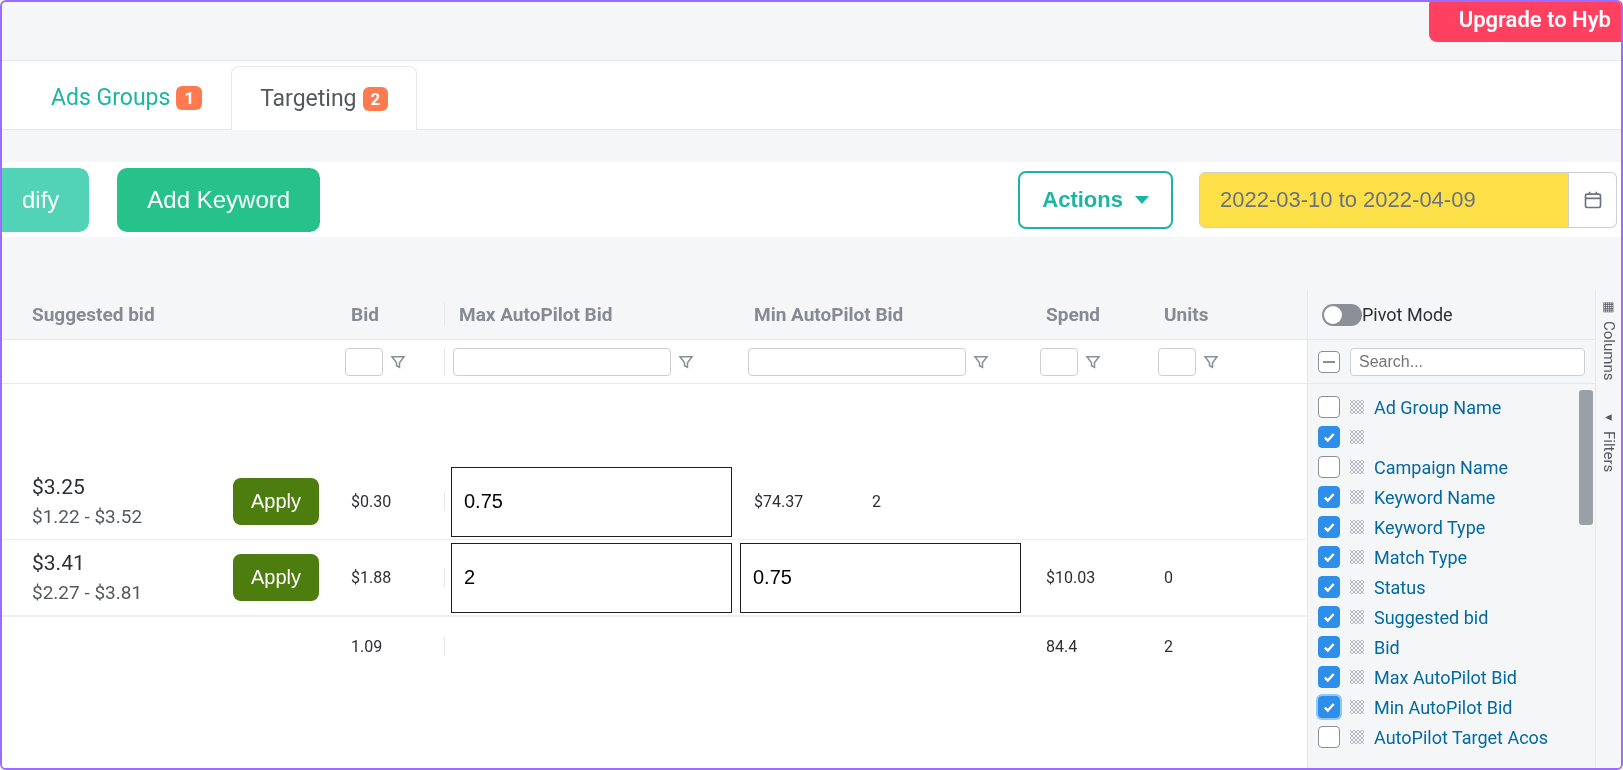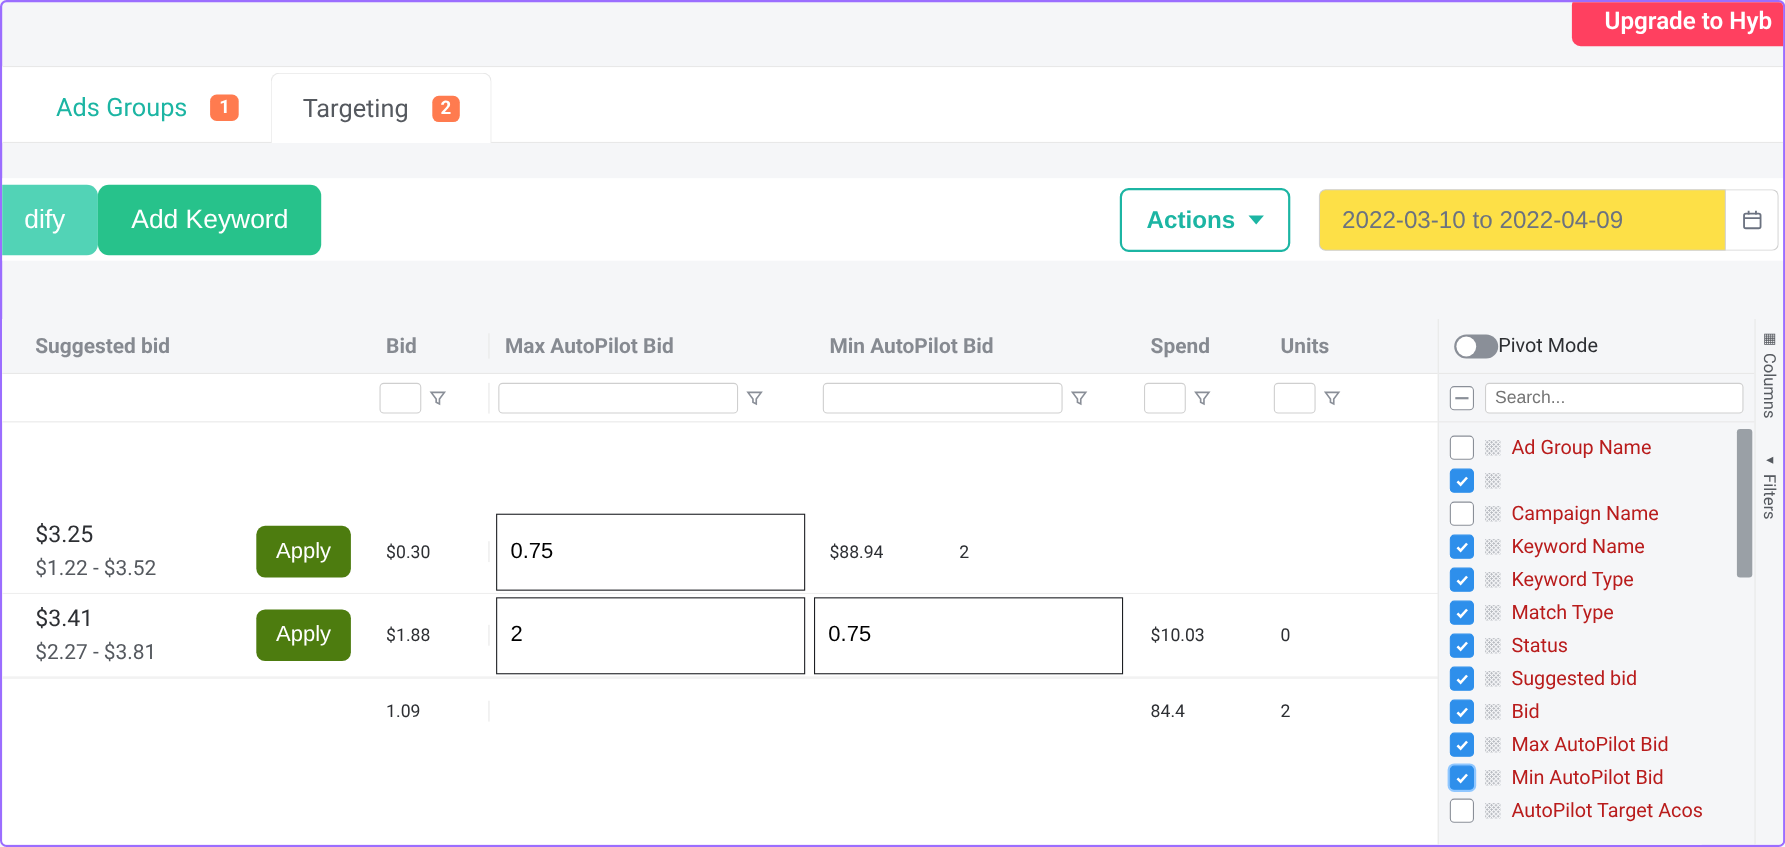--- a/index.html
+++ b/index.html
@@ -40,21 +40,21 @@
   padding-left: 20px;
   height: 100%;
 }
 .tab {
   padding: 18px 28px;
   font-size: 23px;
   color: #6b7280;
   cursor: pointer;
   display: flex;
   align-items: center;
-  gap: 21px;
+  gap: 6px;
   border: 1px solid transparent;
   border-bottom: none;
   border-radius: 8px 8px 0 0;
 }
 .tab.inactive { color: #1cb5a3; }
 .tab.active {
   background: #fff;
   border-color: #e8e8e8;
   color: #55595f;
   position: relative;
@@ -91,20 +91,21 @@
   color: #fff;
 }
 .btn-modify {
   background: #52d3b6;
   margin-left: -50px;
   border-radius: 0 10px 10px 0;
   padding-left: 60px;
 }
 .btn-add {
   background: #27c28b;
+  margin-left: 28px;
 }
 .toolbar-spacer { flex: 1; }
 .btn-actions {
   background: #fff;
   border: 2px solid #1cb5a3;
   color: #1cb5a3;
   font-size: 22px;
   font-weight: 600;
   border-radius: 8px;
   padding: 14px 22px;
@@ -310,21 +311,21 @@
   overflow-y: auto;
   height: calc(100% - 94px);
   position: relative;
 }
 .col-item {
   display: flex;
   align-items: center;
   gap: 10px;
   height: 30px;
   font-size: 18px;
-  color: #b91c1c;
+  color: #0369a1;
   cursor: pointer;
 }
 .checkbox {
   width: 22px; height: 22px; border: 1px solid #8a8f98;
   border-radius: 4px; background: #fff; flex-shrink: 0;
   display: flex; align-items: center; justify-content: center;
 }
 .checkbox.checked {
   background: #2e8feb; border-color: #2e8feb;
 }
@@ -437,21 +438,21 @@
   <div class="grid-row">
     <div class="sugg-wrap">
       <div class="sugg-text">
         <div class="sugg-main">$3.25</div>
         <div class="sugg-range">$1.22 - $3.52</div>
       </div>
       <button class="apply-btn">Apply</button>
     </div>
     <div class="gr-cell col-bid">$0.30</div>
     <div class="col-max" style="padding-left:6px;"><input class="bid-cell-input" value="0.75" style=""></div>
-    <div class="gr-cell col-spend">$88.94</div>
+    <div class="gr-cell col-spend">$74.37</div>
     <div class="gr-cell col-units">2</div>
   </div>
 
   <div class="grid-row">
     <div class="sugg-wrap">
       <div class="sugg-text">
         <div class="sugg-main">$3.41</div>
         <div class="sugg-range">$2.27 - $3.81</div>
       </div>
       <button class="apply-btn">Apply</button>

